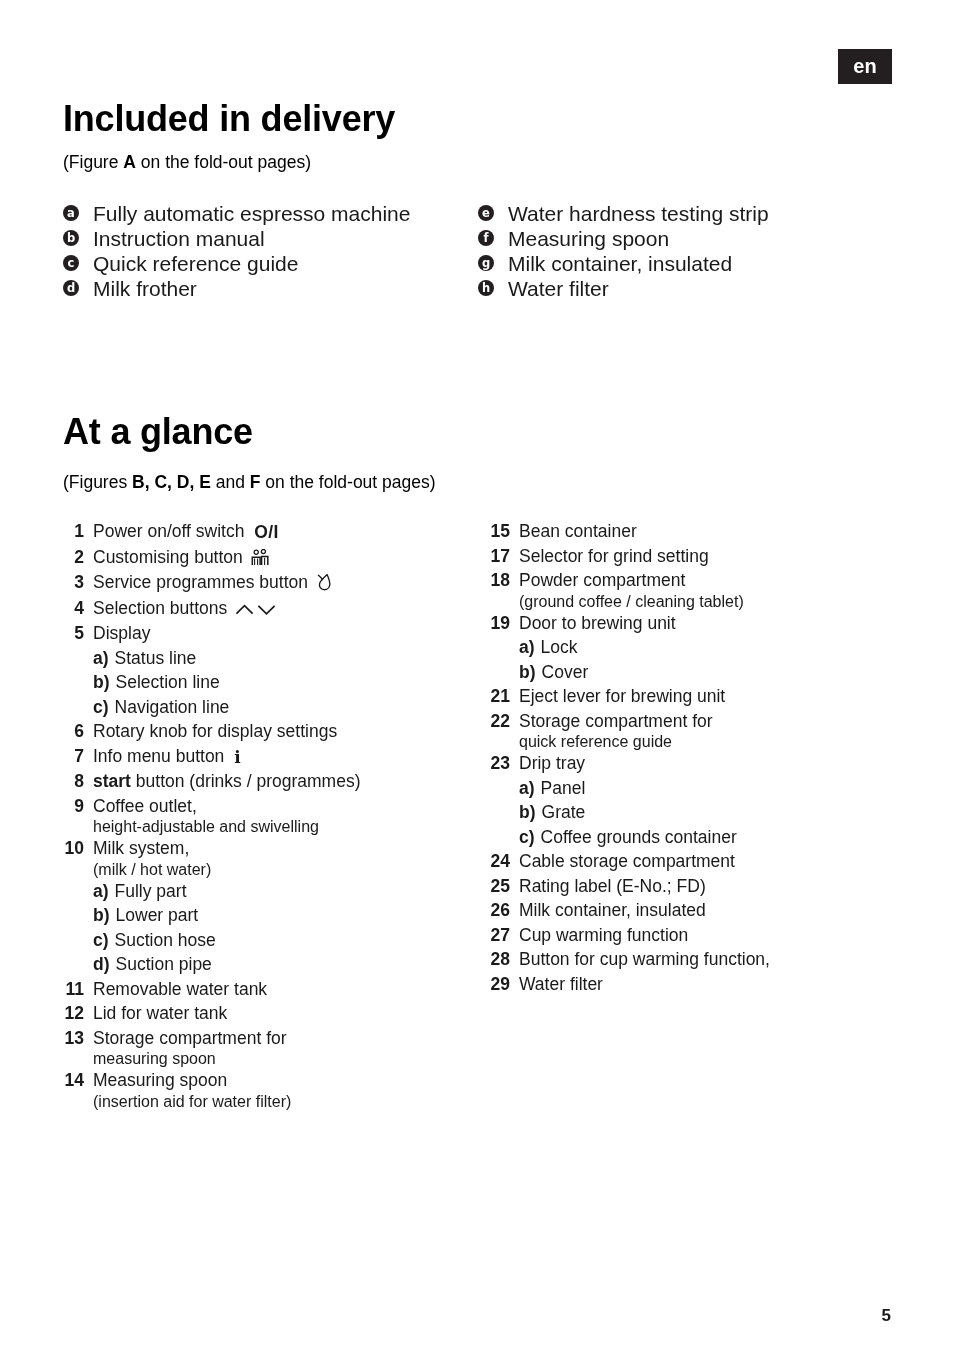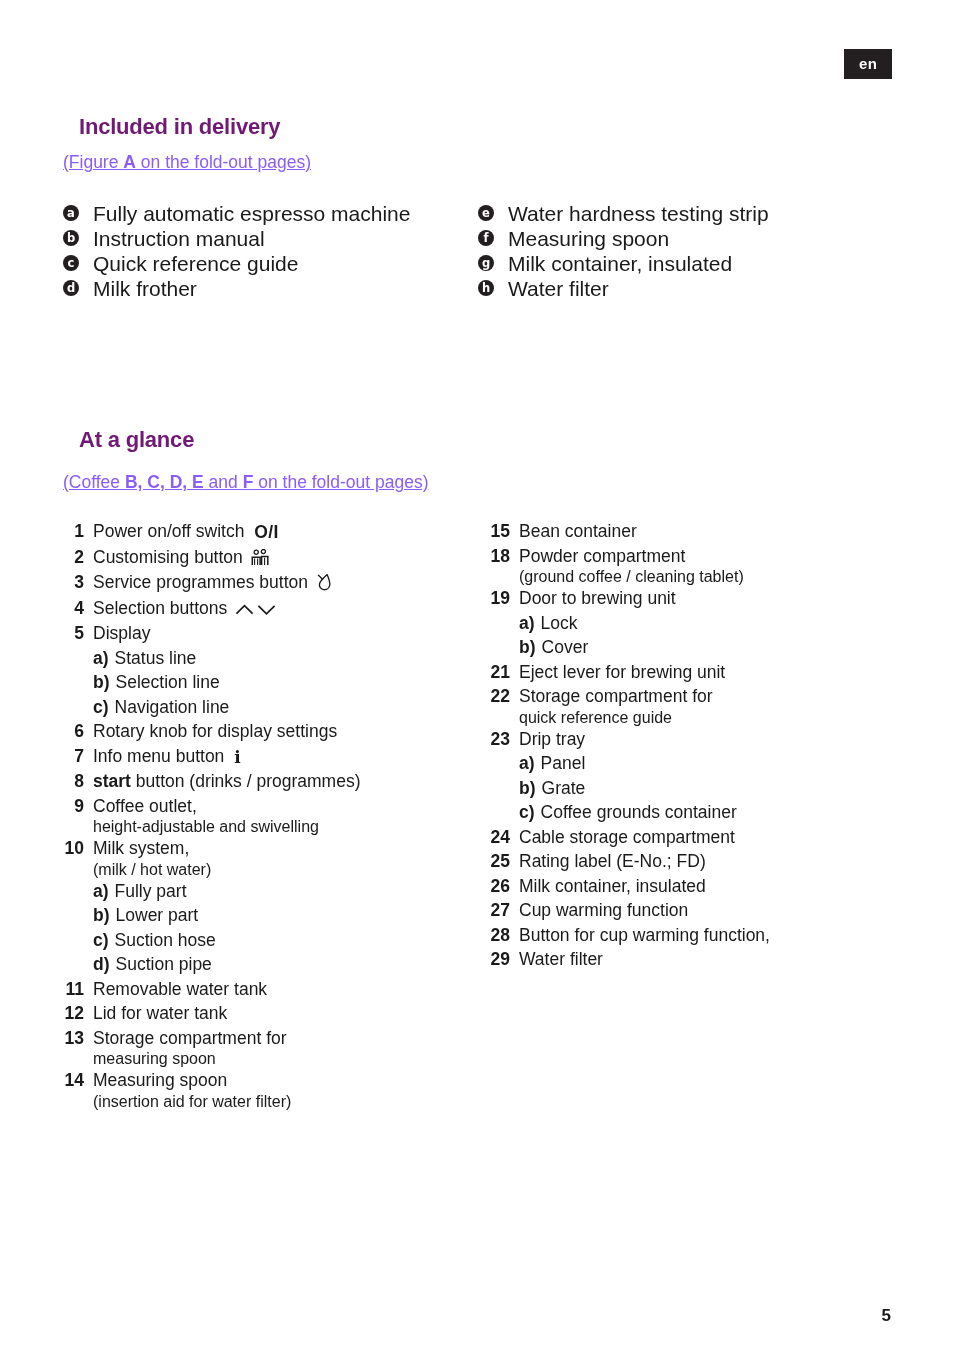--- a/index.html
+++ b/index.html
@@ -22,47 +22,46 @@
     padding: 0;
   }
 
   
   .lang-tab {
     position: absolute;
     top: 49px;
     right: 62px;
     background: #231f20;
     color: #ffffff;
-    font-size: 15px;
+    font-size: 20px;
     font-weight: bold;
     line-height: 1;
     padding: 7px 15px 8px 15px;
     letter-spacing: 0.2px;
   }
 
   
   h1.section-title {
     position: absolute;
     left: 63px;
-    margin: 16px;
-    font-size: 22px;
+    margin: 0;
+    font-size: 36px;
     font-weight: bold;
     letter-spacing: -0.2px;
-    color: #701a75;
+    color: #000000;
   }
   h1#t1 { top: 98px; }
   h1#t2 { top: 411px; }
 
   p.section-sub {
     position: absolute;
     left: 63px;
     margin: 0;
     font-size: 17.5px;
-    color: #8b5cf6;
-    text-decoration: underline;
+    color: #000000;
   }
   p#s1 { top: 152px; }
   p#s2 { top: 472px; }
 
   
   .delivery {
     position: absolute;
     left: 63px;
     top: 201px;
     width: 830px;
@@ -215,21 +214,21 @@
       </div>
       <div class="delivery-row">
         <span class="bullet-letter">h</span>
         <span class="delivery-label">Water filter</span>
       </div>
     </div>
   </div>
 
   <h1 class="section-title" id="t2">At a glance</h1>
   <p class="section-sub" id="s2">
-    <span>(Coffee </span><b class="strong">B, C, D, E</b><span> and </span><b class="strong">F</b><span> on the fold-out pages)</span>
+    <span>(Figures </span><b class="strong">B, C, D, E</b><span> and </span><b class="strong">F</b><span> on the fold-out pages)</span>
   </p>
 
   <div class="glance">
 
     <div class="glance-col left">
 
       <div class="g-row">
         <span class="g-num">1</span>
         <span class="g-text"><span>Power on/off switch </span><span class="glyph glyph-oi">O/I</span></span>
       </div>
@@ -347,20 +346,24 @@
     </div>
 
     <div class="glance-col right">
 
       <div class="g-row">
         <span class="g-num">15</span>
         <span class="g-text">Bean container</span>
       </div>
 
 
+      <div class="g-row">
+        <span class="g-num">17</span>
+        <span class="g-text">Selector for grind setting</span>
+      </div>
 
       <div class="g-row">
         <span class="g-num">18</span>
         <span class="g-text">Powder compartment</span>
       </div>
       <div class="g-cont">(ground coffee / cleaning tablet)</div>
 
       <div class="g-row">
         <span class="g-num">19</span>
         <span class="g-text">Door to brewing unit</span>

